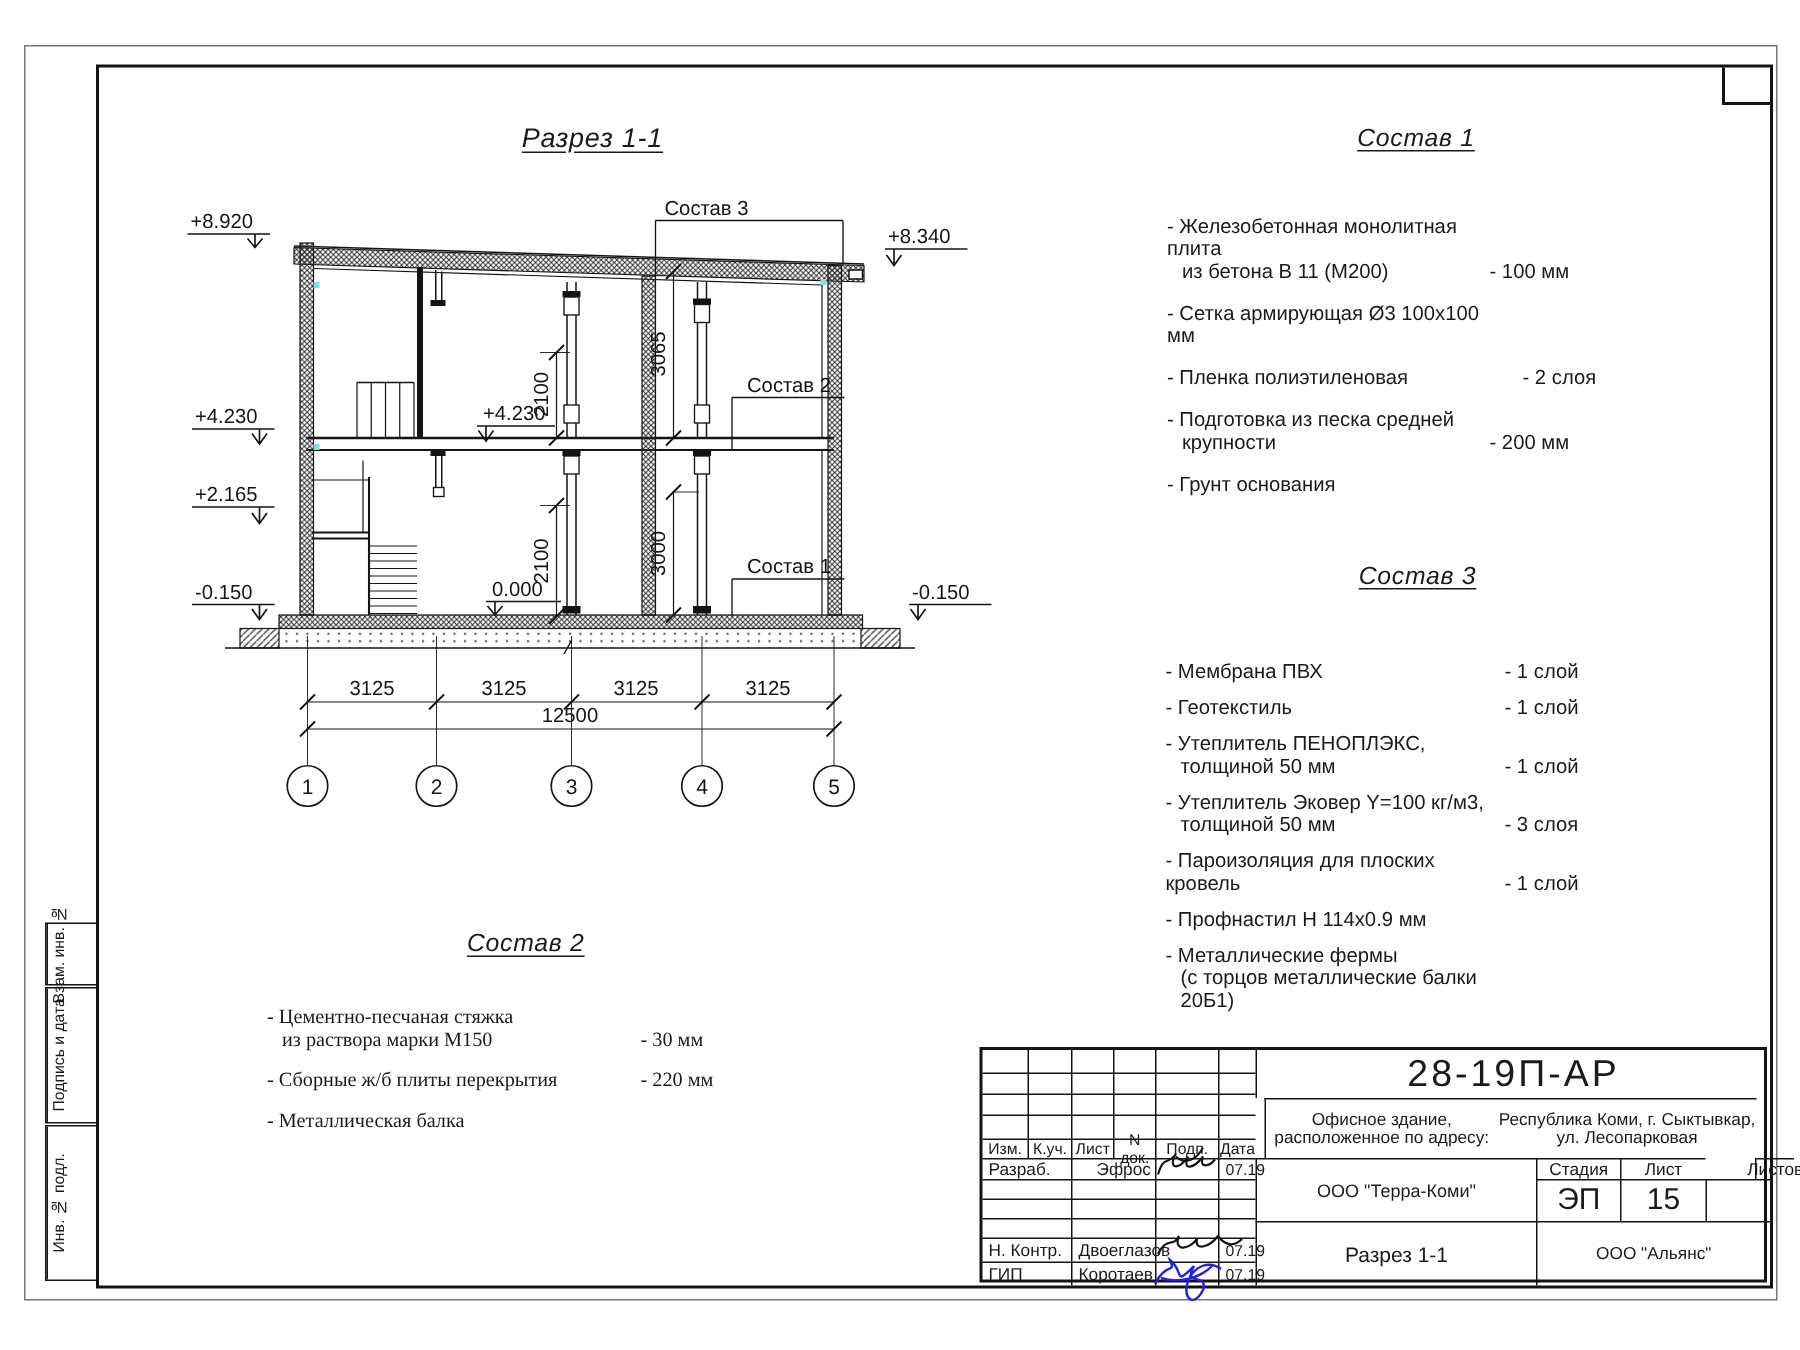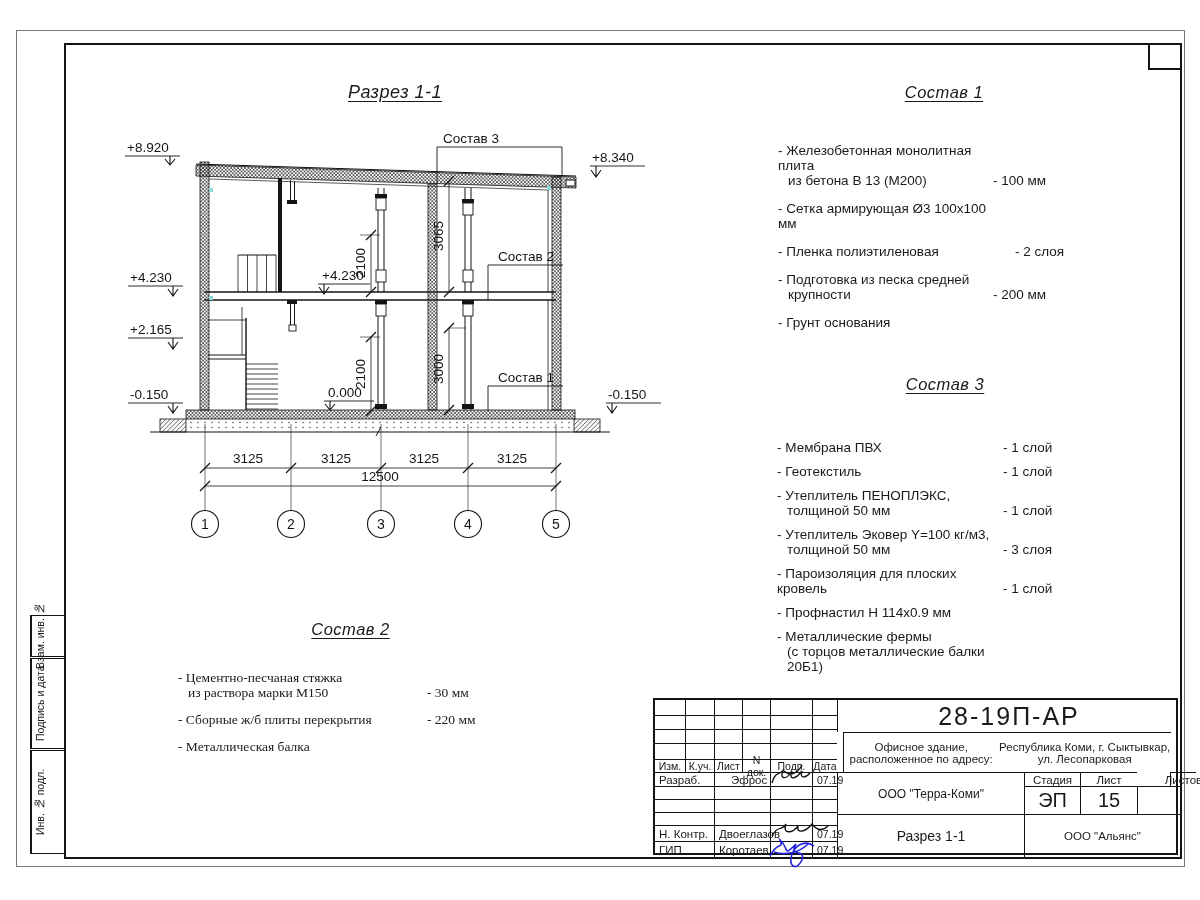--- a/index.html
+++ b/index.html
@@ -250,21 +250,21 @@
   </svg>
 
   <div class="dwg-title">Разрез 1-1</div>
 
   <div class="list-block s1" style="left:778px;top:85px;width:332px;">
     <div class="list-head">Состав 1</div>
     <div class="items" style="padding-top:43px;">
       <div class="item" style="margin-bottom:13px;">
         <div class="lbl">
             <div>- Железобетонная  монолитная плита</div>
-          <div class="l2">из бетона В 13 (М200)</div>
+          <div class="l2">из бетона В 11 (М200)</div>
           </div>
         <div class="val">- 100 мм</div>
       </div>
       <div class="item" style="margin-bottom:13px;">
         <div class="lbl">
             <div>- Сетка армирующая Ø3 100х100 мм</div>
           </div>
         <div class="val"></div>
       </div>
       <div class="item" style="margin-bottom:13px;gap:22px;">

